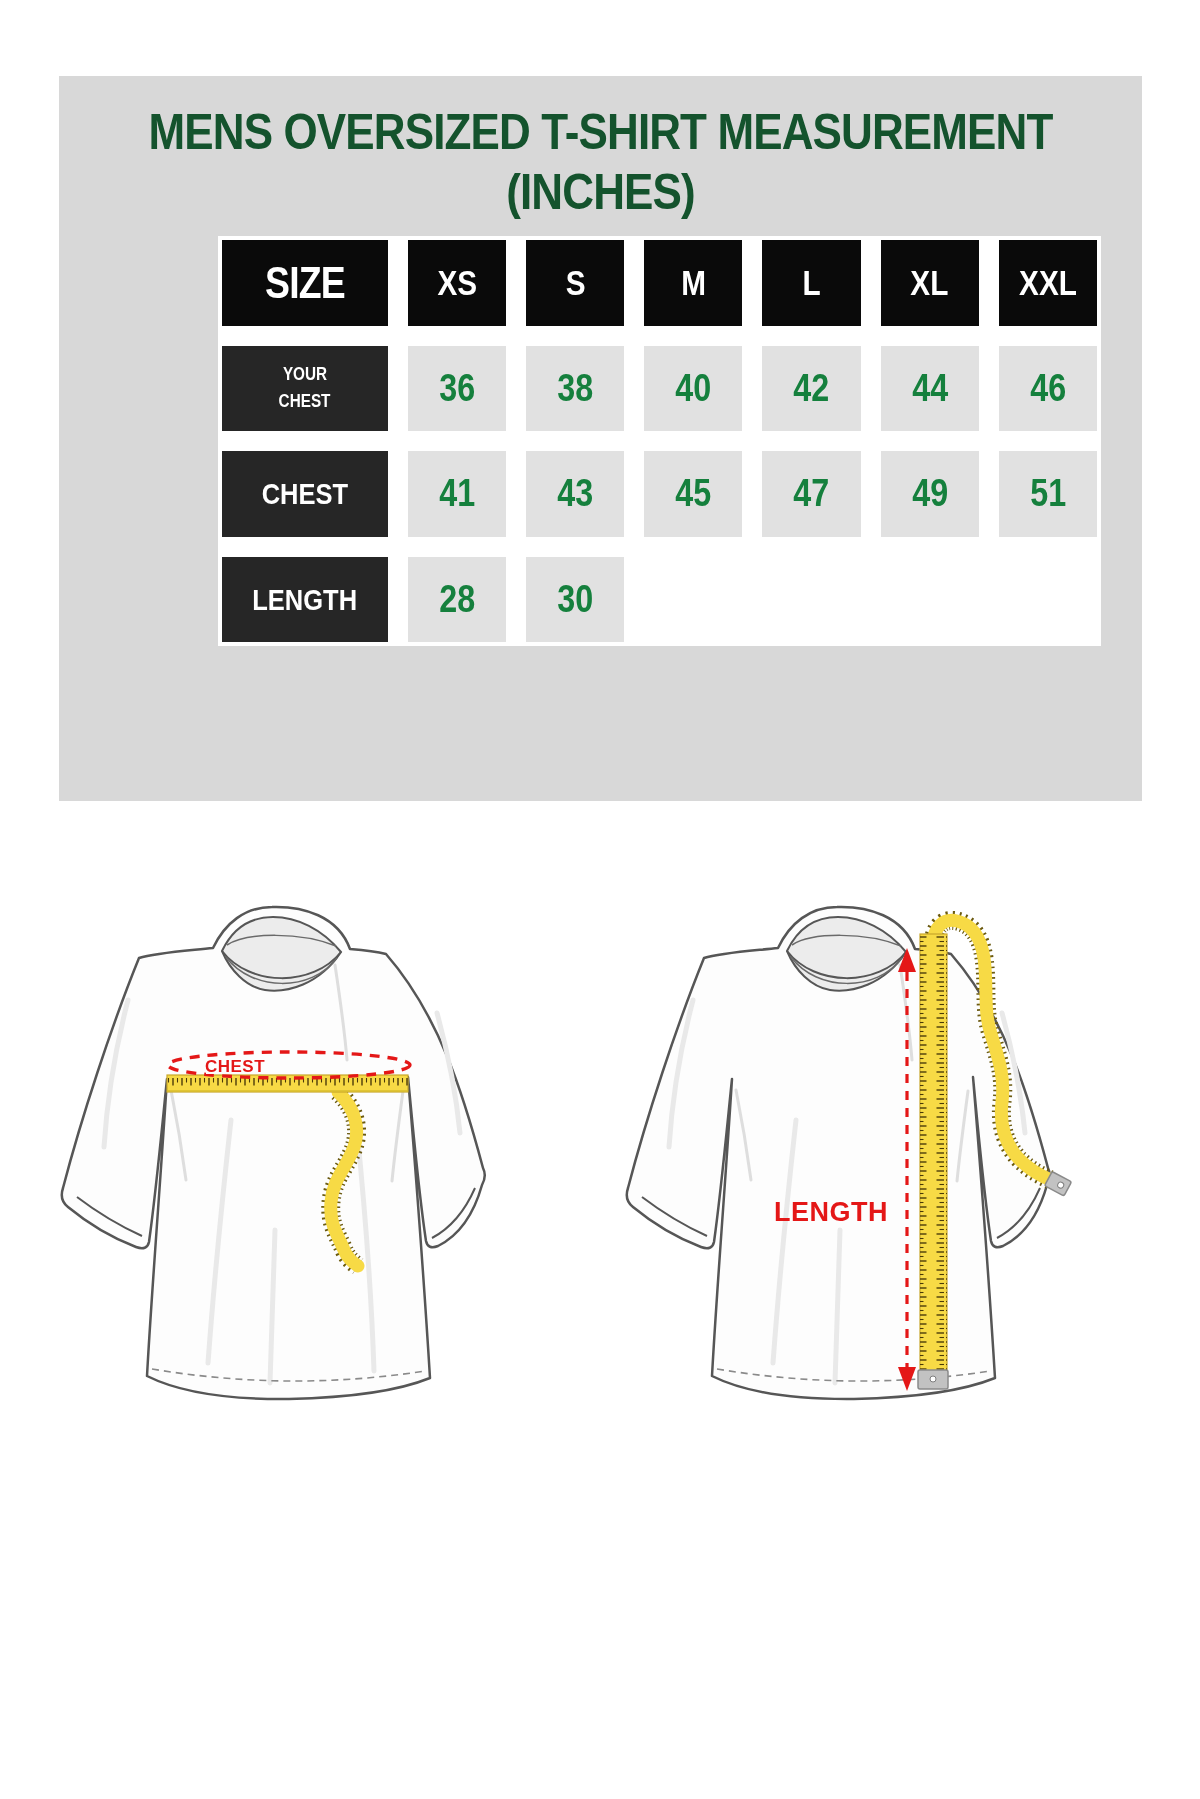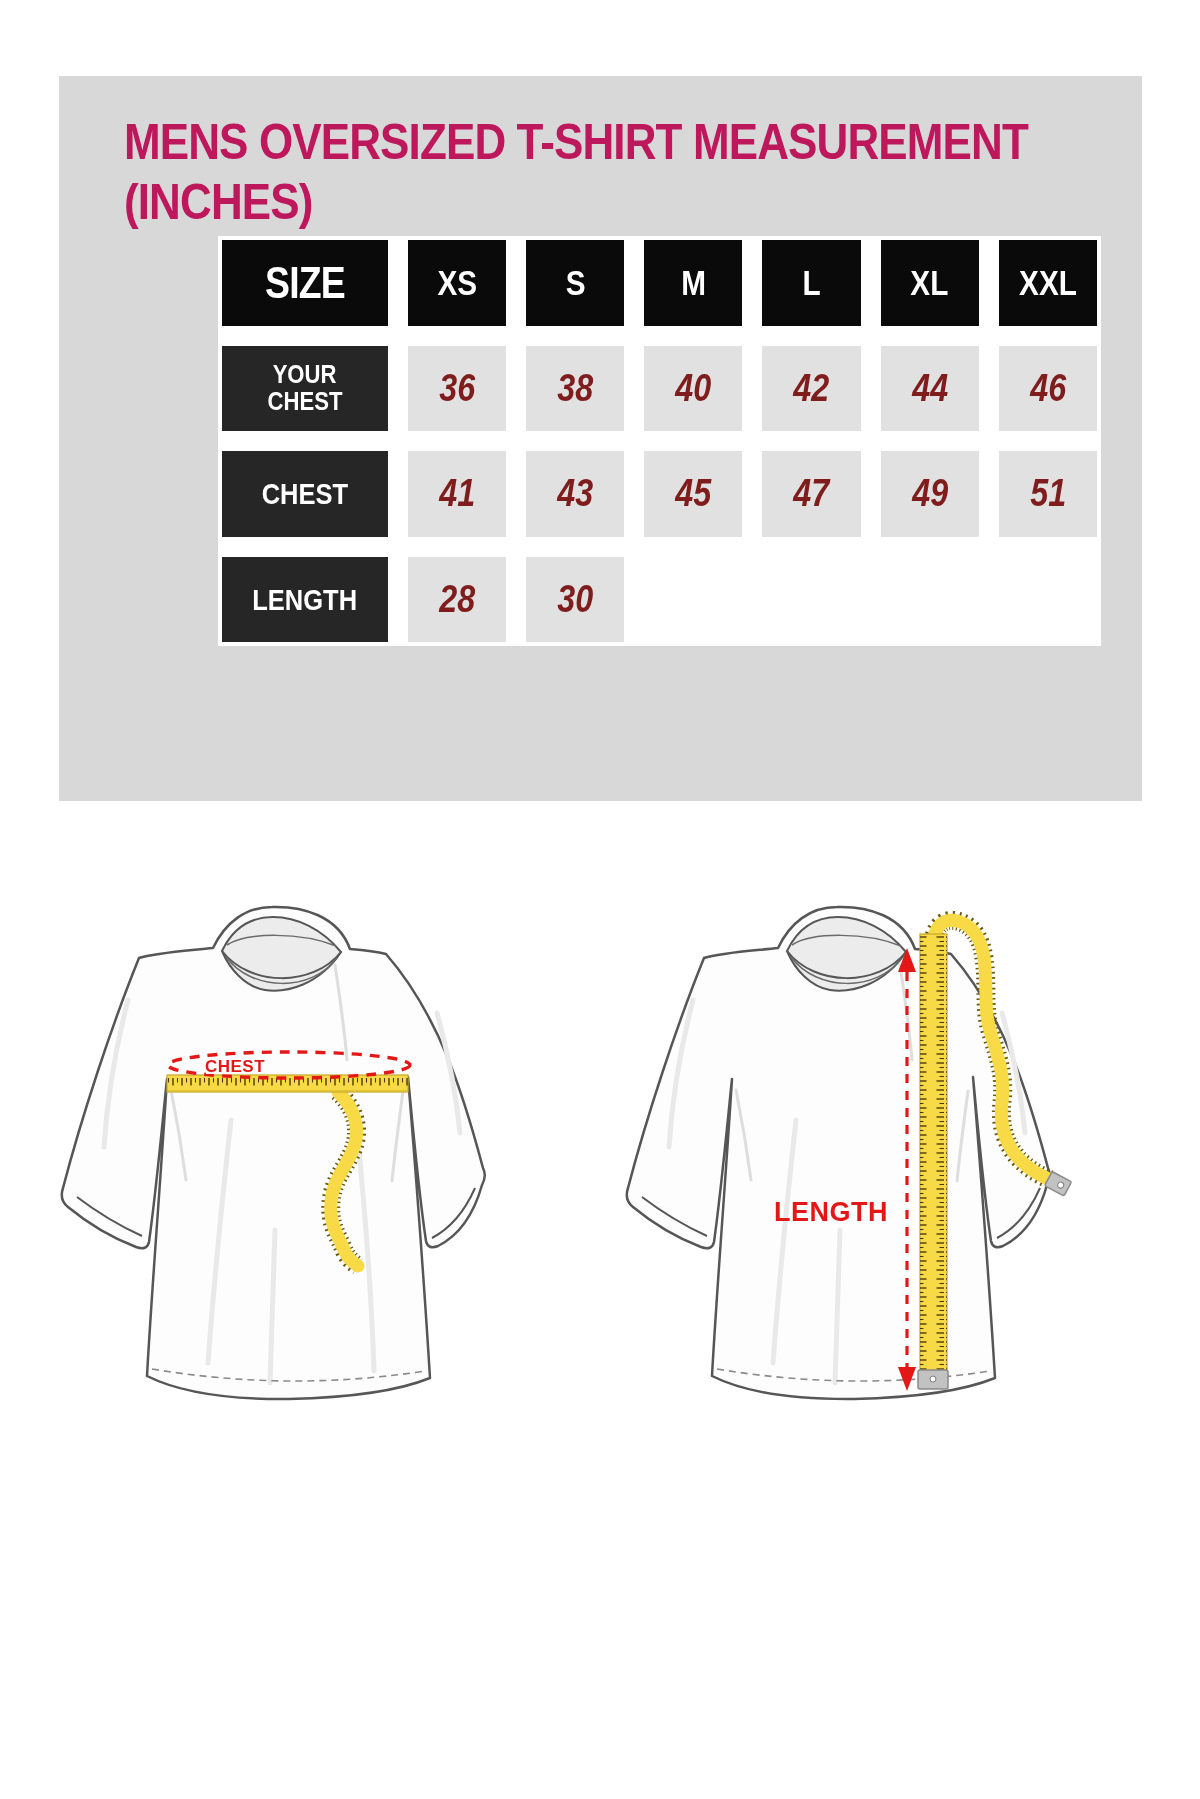--- a/index.html
+++ b/index.html
@@ -5,42 +5,41 @@
   html,body{margin:0;padding:0;}
   body{
     width:1200px;height:1799px;position:relative;background:#ffffff;
     font-family:"Liberation Sans","DejaVu Sans",sans-serif;overflow:hidden;
   }
   .panel{
     position:absolute;left:59px;top:76px;width:1083px;height:725px;
     background:#d8d8d8;
   }
   .title{
-    position:absolute;top:26px;left:0;right:0;
-    color:#be185d;font-weight:bold;font-size:50px;line-height:60px;
+    position:absolute;top:26px;left:0;right:0;text-align:center;
+    color:#14532d;font-weight:bold;font-size:50px;line-height:60px;
     letter-spacing:-1px;
-    margin-top:10px;
   }
   .title .ln{display:block;transform:scaleX(0.88);transform-origin:center;}
   .tbl{
     position:absolute;left:159px;top:160px;width:883px;height:410px;
     background:#ffffff;box-sizing:border-box;padding:4px;
     display:grid;grid-template-columns:166px repeat(6,1fr);
     grid-auto-rows:1fr;gap:20px;
   }
   .cell{
     display:flex;flex-direction:column;align-items:center;justify-content:center;
     font-weight:bold;text-align:center;
   }
   .cell .cx{display:inline-block;transform:scaleX(0.85);transform-origin:center;white-space:nowrap;}
   .head{background:#0a0a0a;color:#ffffff;font-size:35px;}
   .head.size{font-size:44px;letter-spacing:-1px;}
   .rowlabel{background:#262626;color:#ffffff;font-size:30px;line-height:31px;}
-  .rowlabel.two{font-size:26px;line-height:27px;}
-  .val{background:#e1e1e1;color:#7f1d1d;font-size:38px;font-style:italic;}
+  .rowlabel.two{font-size:18px;line-height:27px;}
+  .val{background:#e1e1e1;color:#15803d;font-size:38px;}
   .shirts{position:absolute;left:0;top:890px;width:1200px;height:600px;}
 </style>
 </head>
 <body>
 
 <div class="panel">
   <div class="title">
     <span class="ln">MENS OVERSIZED T-SHIRT MEASUREMENT</span>
     <span class="ln">(INCHES)</span>
   </div>

